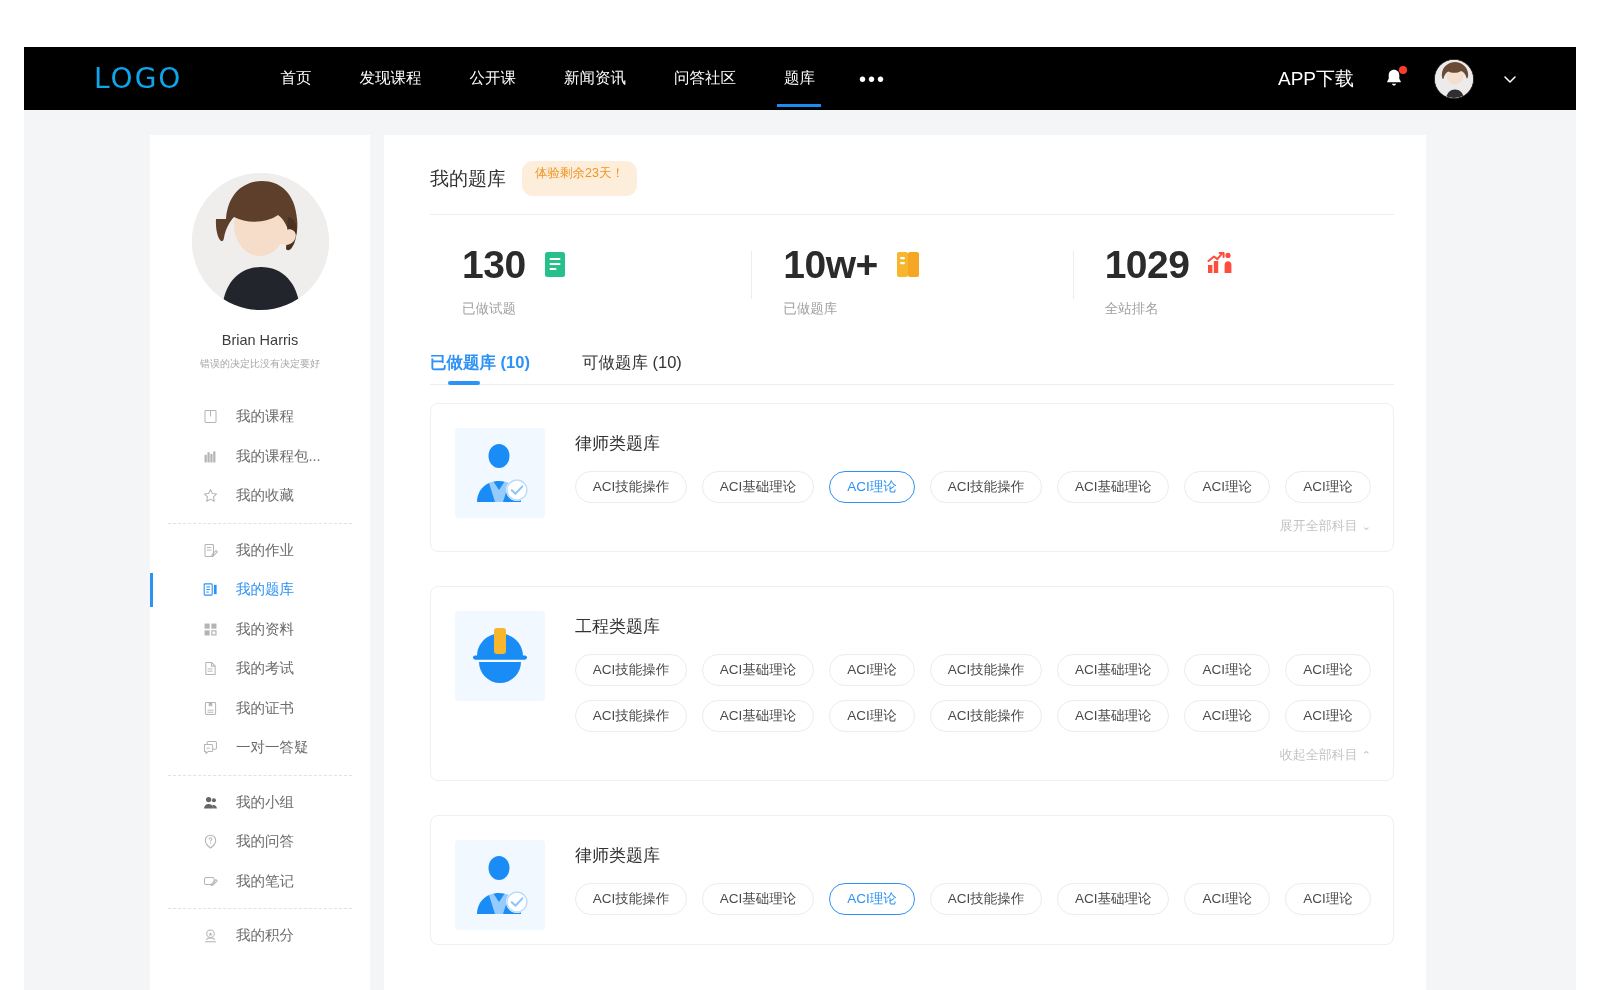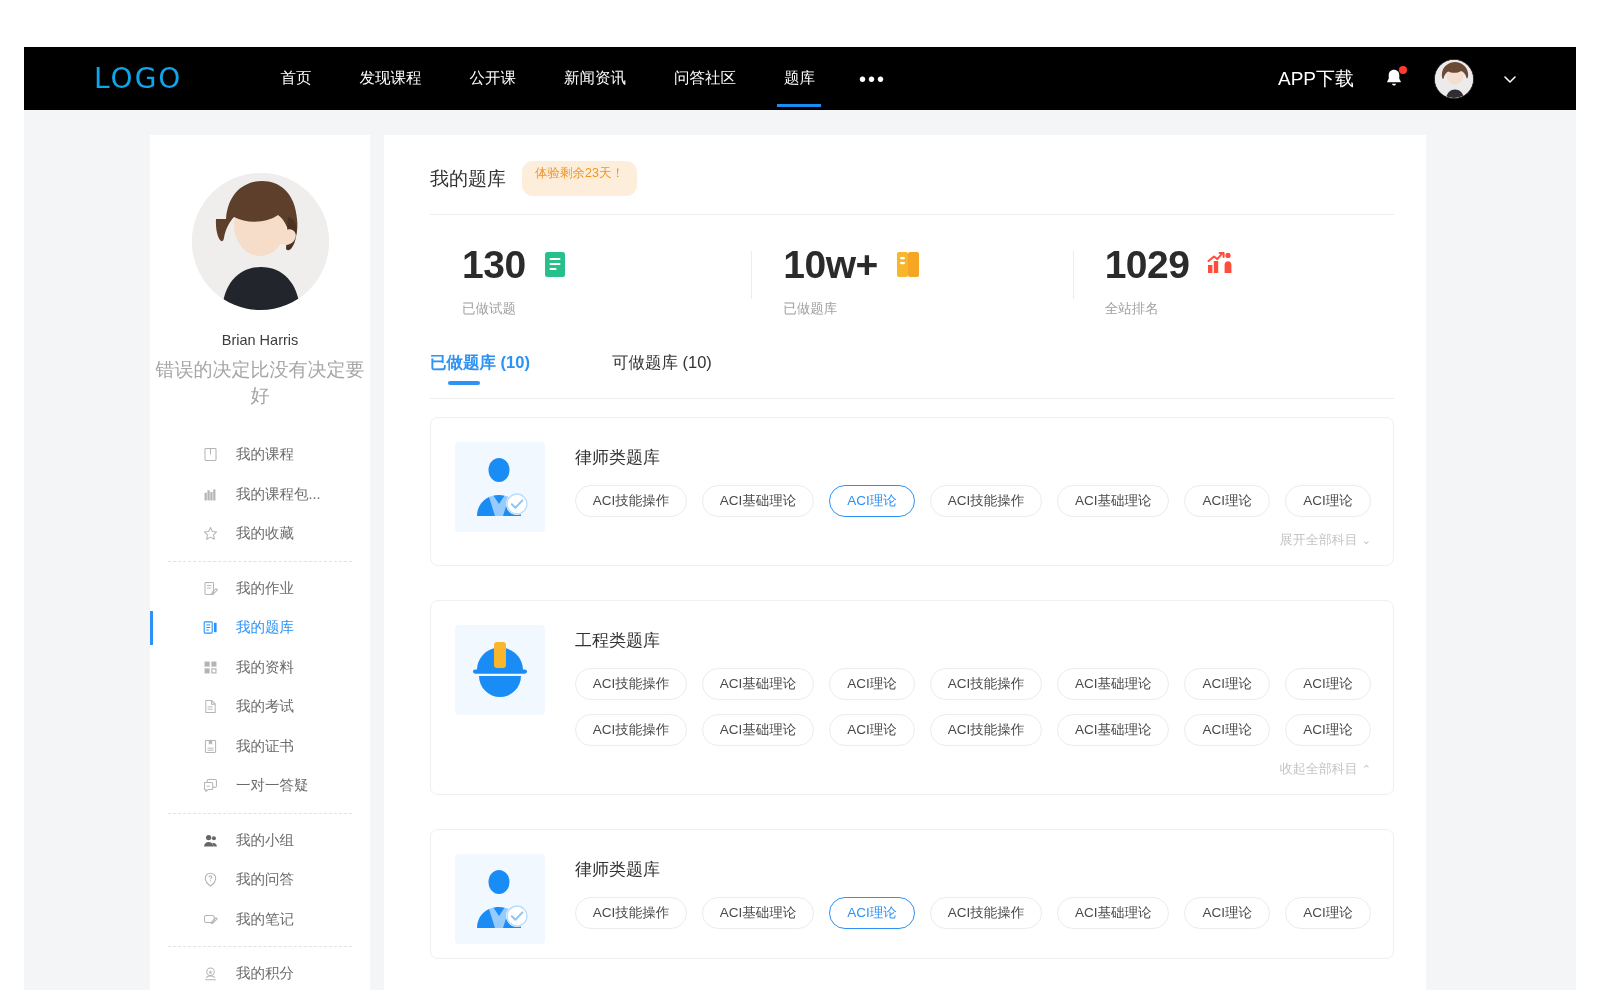--- a/index.html
+++ b/index.html
@@ -96,21 +96,21 @@
     margin: 0 auto; overflow: hidden;
     background: #efefef;
     display: block;
   }
   .side-name {
     text-align: center; margin-top: 22px;
     font-size: 14.5px; color: #3d3d3d;
   }
   .side-motto {
     text-align: center; margin-top: 9px;
-    font-size: 19px; color: #a6a6a6;
+    font-size: 10px; color: #a6a6a6;
   }
   .side-menu { margin-top: 26px; }
   .menu-item {
     position: relative;
     display: flex; align-items: center;
     height: 39.5px;
     padding-left: 52px;
     color: #6b6b6b;
     font-size: 14.5px;
     cursor: pointer;
@@ -178,23 +178,22 @@
     font-size: 39px; color: #2b2b2b; font-weight: 700;
     letter-spacing: -0.5px; line-height: 1;
   }
   .stat-val .unit { font-size: 21px; font-weight: 700; }
   .stat-icon { width: 26px; height: 28px; flex: none; }
   .stat-label { margin-top: 16px; font-size: 13.5px; color: #a0a0a0; }
 
   
   .tabs {
     display: flex; align-items: center;
-    gap: 82px;
+    gap: 52px;
     margin-top: 34px;
-    padding-bottom: 14px;
     border-bottom: 1px solid #eeeeee;
   }
   .tab {
     position: relative;
     font-size: 16.5px; color: #333333;
     cursor: pointer; padding-bottom: 10px;
     white-space: nowrap;
   }
   .tab.active { color: #2c92f5; font-weight: 600; }
   .tab.active::after {

